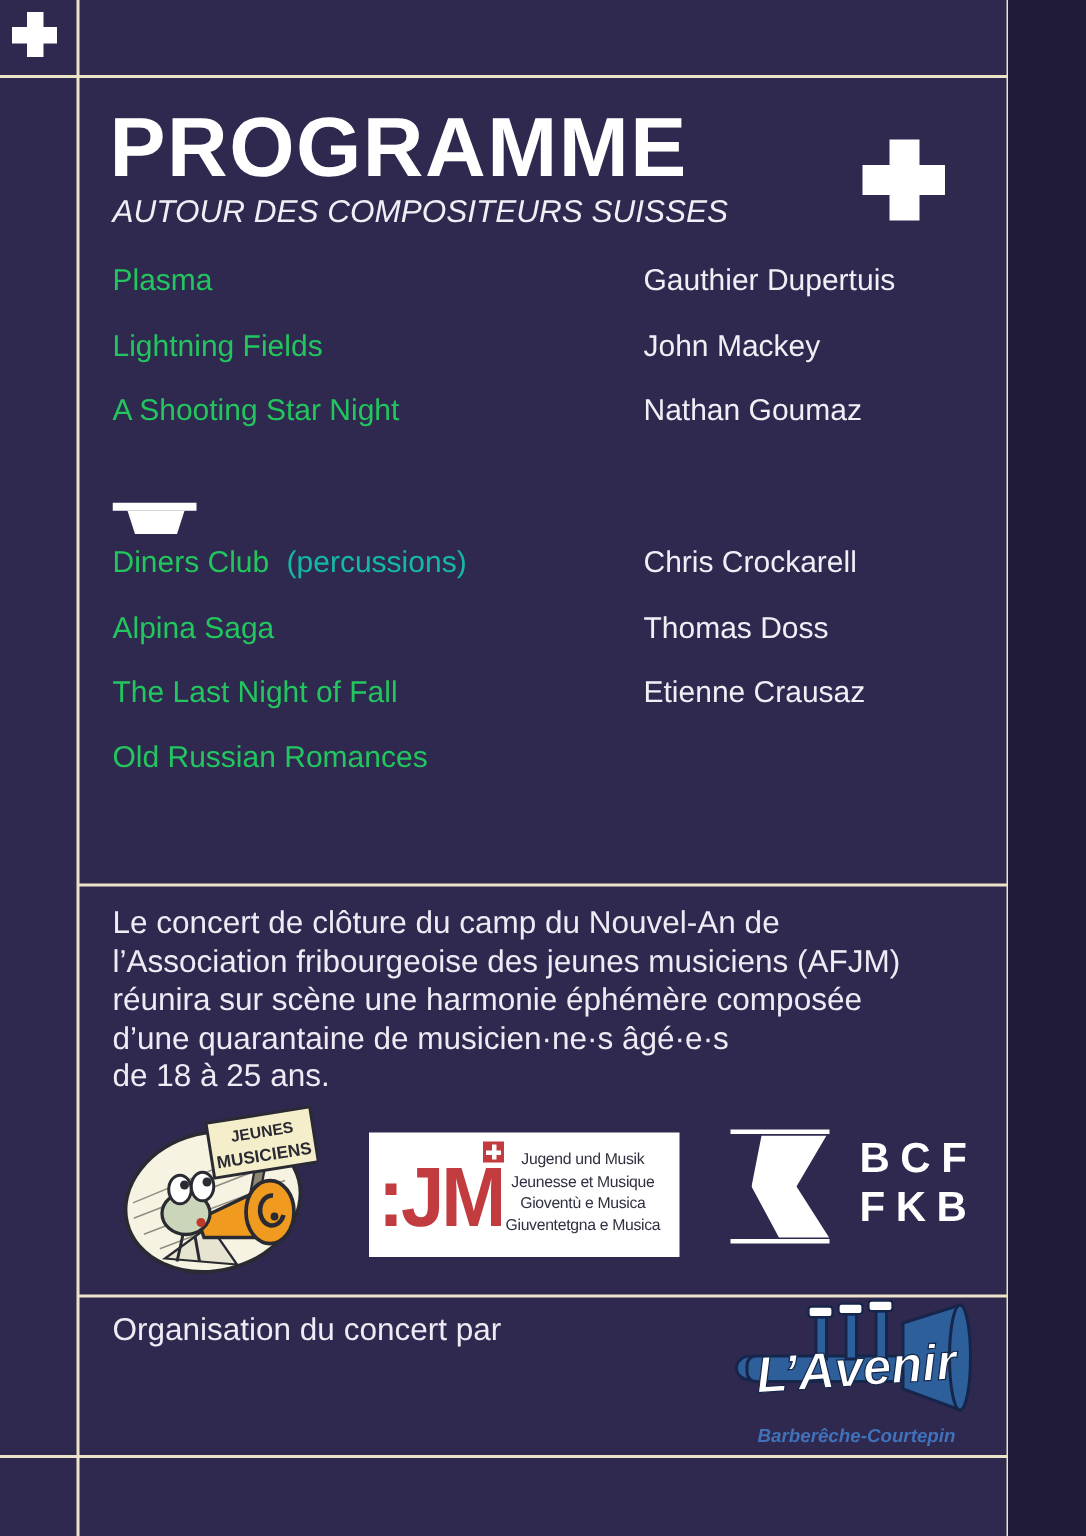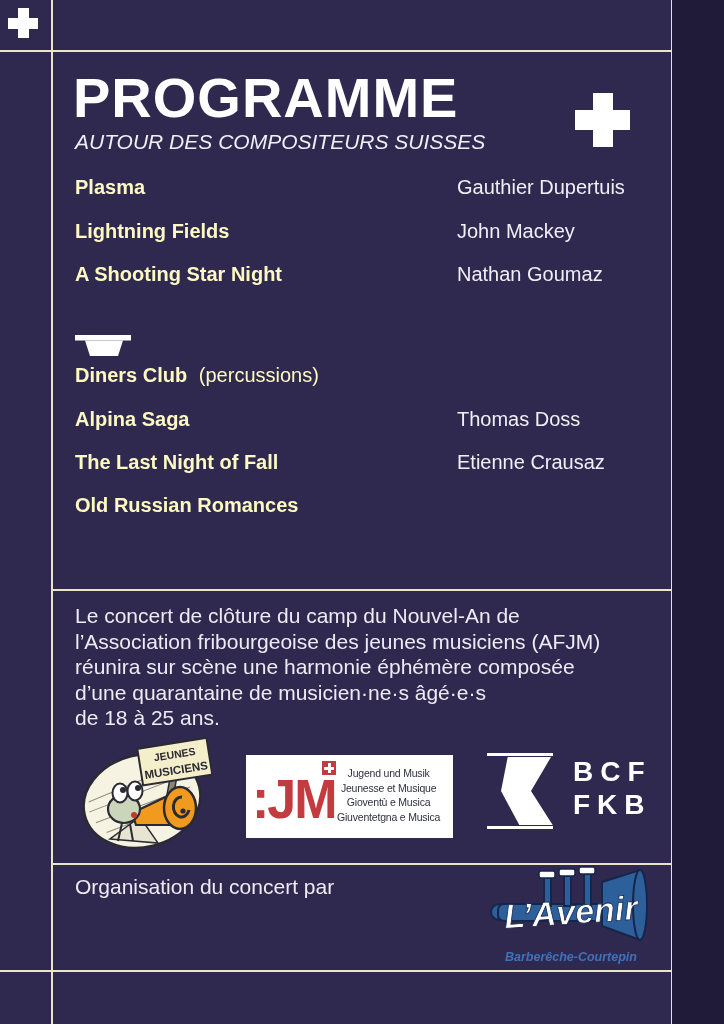--- a/index.html
+++ b/index.html
@@ -34,23 +34,23 @@
     font-size:56px;font-weight:bold;letter-spacing:1px;line-height:1;
     color:#ffffff;
   }
   .subtitle{
     position:absolute;left:75px;top:130px;
     font-size:21px;font-style:italic;color:#f2eef6;letter-spacing:0;
     white-space:nowrap;
   }
   
   .row{position:absolute;left:75px;width:600px;font-size:20px;line-height:22px;white-space:nowrap;}
-  .work-title{font-weight:bold;color:#fef9c3;}
-  .work-note{font-weight:normal;color:#fef9c3;margin-left:6px;}
-  .composer{position:absolute;left:354px;top:0;font-weight:normal;color:#f2eef6;margin-left:28px;}
+  .work-title{font-weight:normal;color:#22c55e;}
+  .work-note{font-weight:normal;color:#14b8a6;margin-left:6px;}
+  .composer{position:absolute;left:354px;top:0;font-weight:normal;color:#f2eef6;}
   .perc-icon{position:absolute;left:75px;top:335px;}
   .oeuvres{
     position:absolute;left:75px;top:538px;
     font-size:21px;font-style:italic;color:#f2eef6;white-space:nowrap;
   }
   
   .description{
     position:absolute;left:75px;top:603px;width:580px;
     font-size:21px;line-height:25.6px;color:#efeaf4;
   }
@@ -139,20 +139,21 @@
   </div>
 
   <svg class="perc-icon" width="57" height="22" viewBox="0 0 57 22">
     <rect x="0" y="0" width="56" height="5.5" fill="#ffffff"></rect>
     <polygon points="10,5.5 48,5.5 43,21 15,21" fill="#ffffff"></polygon>
   </svg>
 
   <div class="row" style="top:364px">
     <span class="work-title">Diners Club</span>
     <span class="work-note">(percussions)</span>
+    <span class="composer">Chris Crockarell</span>
   </div>
   <div class="row" style="top:408px">
     <span class="work-title">Alpina Saga</span>
     <span class="composer">Thomas Doss</span>
   </div>
   <div class="row" style="top:451px">
     <span class="work-title">The Last Night of Fall</span>
     <span class="composer">Etienne Crausaz</span>
   </div>
   <div class="row" style="top:494px">

